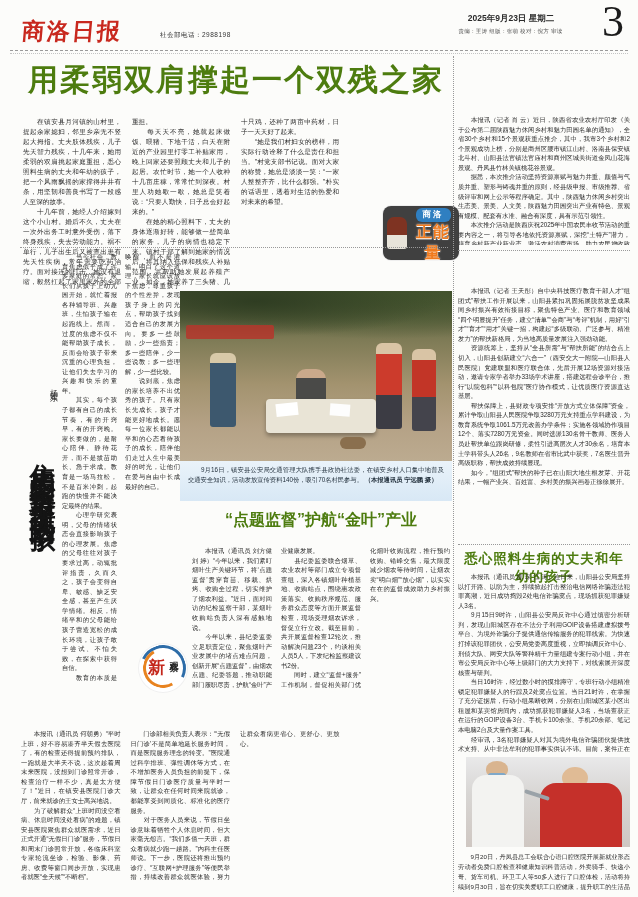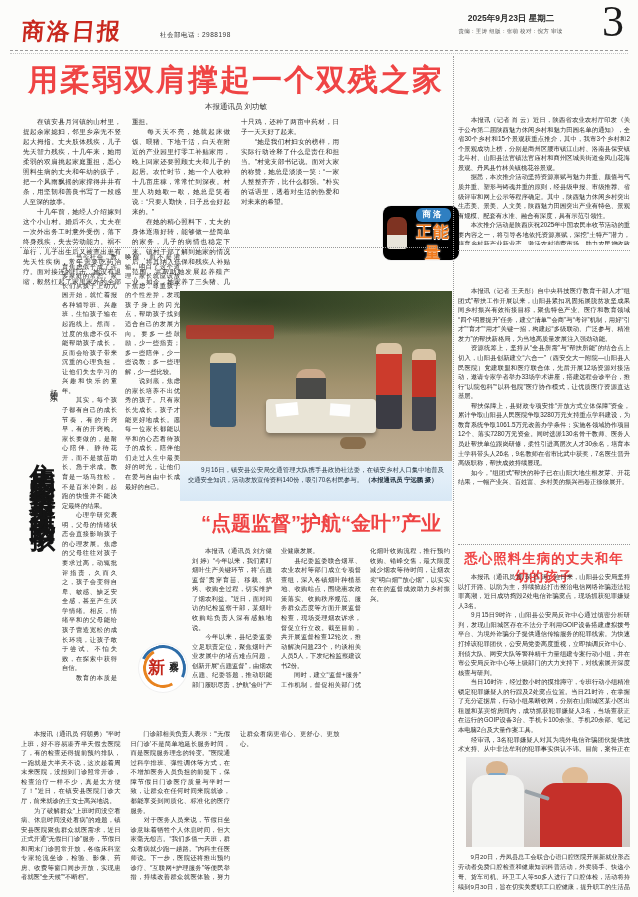--- a/index.html
+++ b/index.html
@@ -26,32 +26,32 @@
     font-size:44px;color:#1c1c1c;line-height:1;
   }
   .header-rule{position:absolute;left:10px;right:10px;top:50px;border-top:1px dashed #9a9a9a;}
   .header-rule2{position:absolute;left:10px;right:10px;top:53px;border-top:1px dotted #c4c4c4;}
 
   
   .body-text{
     font-size:6.6px;line-height:1.52;text-align:justify;color:#2a2a2a;
     white-space:pre-line;overflow:hidden;column-fill:auto;
   }
-  .headline{font-weight:900;color:#ef4444;text-align:center;letter-spacing:1px;}
+  .headline{font-weight:900;color:#4d7c0f;text-align:center;letter-spacing:1px;}
   .byline{text-align:center;font-size:7.5px;color:#333;}
   .dotted-h{border-top:1px dotted #999;position:absolute;}
   .dotted-v{border-left:1px dotted #999;position:absolute;}
 
   
   .main-title{position:absolute;left:24px;top:60px;width:424px;font-size:30px;letter-spacing:2px;}
   .main-byline{position:absolute;left:24px;top:102px;width:424px;}
   .main-body{position:absolute;left:23px;top:117px;width:425px;height:180px;column-count:4;column-gap:11px;}
 
   
-  .badge-pe{position:absolute;left:383px;top:206px;width:72px;height:50px;background:#000000;border-radius:8px;
+  .badge-pe{position:absolute;left:383px;top:206px;width:72px;height:50px;background:#404040;border-radius:8px;
             box-shadow:0 0 0 1px #eee;display:flex;align-items:center;padding:2px;}
   .pe-fist{width:20px;height:32px;background:linear-gradient(180deg,#7e3322 55%,#e8e4da 55%);
            border-radius:7px 7px 3px 3px;margin:2px;flex:none;}
   .pe-texts{flex:1;text-align:center;}
   .pe-top{display:inline-block;background:#2f7fc1;color:#fff;font-size:8.5px;font-weight:bold;
           padding:1px 7px;border-radius:6px;letter-spacing:2px;}
   .pe-bottom{font-size:16px;font-weight:900;color:#f07a1d;letter-spacing:1px;
              text-shadow:0 0 2px #fff,0 1px 0 #fff;}
 
   
@@ -80,21 +80,21 @@
   .f-vest2{left:232px;top:58px;width:24px;height:82px;background:linear-gradient(180deg,#d9c4a5 13%,#c23527 13%,#c23527 58%,#44444c 58%);}
   .pc-dog{position:absolute;left:160px;top:146px;width:26px;height:12px;background:#8a6f4e;border-radius:6px;}
   .photo-caption{
     position:absolute;left:180px;top:461px;width:272px;height:40px;
     background:linear-gradient(180deg,#eaf3fa,#d8e8f5);padding:4px 8px;box-sizing:border-box;
     font-size:6.3px;line-height:1.6;color:#23313d;text-align:justify;
   }
   .photo-caption .credit{font-weight:bold;}
 
   
-  .dianti-title{position:absolute;left:192px;top:510px;width:258px;font-size:20px;letter-spacing:0px;}
+  .dianti-title{position:absolute;left:192px;top:510px;width:258px;font-size:16px;letter-spacing:0px;}
   .dianti-body{position:absolute;left:192px;top:546px;width:258px;height:146px;column-count:3;column-gap:9px;font-size:6.3px;}
 
   
   .badge-no{position:absolute;left:139px;top:644px;width:48px;height:48px;background:#fff;border-radius:50%;
             box-shadow:0 0 0 1px #f0f0f0;}
   .no-arc1{position:absolute;inset:1px;border:3px solid transparent;border-top-color:#2e6da8;border-right-color:#2e6da8;border-radius:50%;transform:rotate(-20deg);}
   .no-arc2{position:absolute;inset:4px;border:3px solid transparent;border-bottom-color:#e8831f;border-left-color:#e8831f;border-radius:50%;transform:rotate(15deg);}
   .no-xin{position:absolute;left:9px;top:12px;font-size:17px;font-weight:900;color:#c4271c;}
   .no-rest{position:absolute;left:28px;top:10px;font-size:9px;font-weight:bold;color:#222;writing-mode:vertical-rl;letter-spacing:1px;}
 
@@ -132,21 +132,20 @@
 
   <div class="masthead-logo">商洛日报</div>
   <div class="masthead-phone">社会部电话：2988198</div>
   <div class="head-date">2025年9月23日 星期二</div>
   <div class="head-staff">责编：王涛  组版：张萌  校对：倪方  审读</div>
   <div class="page-number">3</div>
   <div class="header-rule"></div>
   <div class="header-rule2"></div>
 
   <div class="headline main-title">用柔弱双肩撑起一个双残之家</div>
-  <div class="byline main-byline">本报通讯员  刘功敏</div>
   <div class="body-text main-body">　　在镇安县月河镇的山村里，提起余家媳妇，邻里乡亲无不竖起大拇指。丈夫肢体残疾，儿子先天智力残疾，十几年来，她用柔弱的双肩挑起家庭重担，悉心照料生病的丈夫和年幼的孩子，把一个风雨飘摇的家撑得井井有条，用坚韧和善良书写了一段感人至深的故事。
 　　十几年前，她经人介绍嫁到这个小山村。婚后不久，丈夫在一次外出务工时意外受伤，落下终身残疾，失去劳动能力。祸不单行，儿子出生后又被查出患有先天性疾病，常年需要吃药治疗。面对接连的打击，她没有退缩，毅然扛起了家里家外的全部重担。
 　　每天天不亮，她就起床做饭、喂猪、下地干活，白天在附近的产业园里打零工补贴家用，晚上回家还要照顾丈夫和儿子的起居。农忙时节，她一个人收种十几亩庄稼，常常忙到深夜。村里人劝她歇一歇，她总是笑着说：“只要人勤快，日子总会好起来的。”
 　　在她的精心照料下，丈夫的身体逐渐好转，能够做一些简单的家务，儿子的病情也稳定下来。镇村干部了解到她家的情况后，将其纳入低保和残疾人补贴范围，并帮助她发展起养殖产业。如今，她家养了三头猪、几十只鸡，还种了两亩中药材，日子一天天好了起来。
 　　“她是我们村妇女的榜样，用实际行动诠释了什么是责任和担当。”村党支部书记说。面对大家的称赞，她总是淡淡一笑：“一家人整整齐齐，比什么都强。”朴实的话语里，透着对生活的热爱和对未来的希望。</div>
 
   <div class="badge-pe">
     <div class="pe-fist"></div>
     <div class="pe-texts">
       <span class="pe-top">商洛</span><br>

